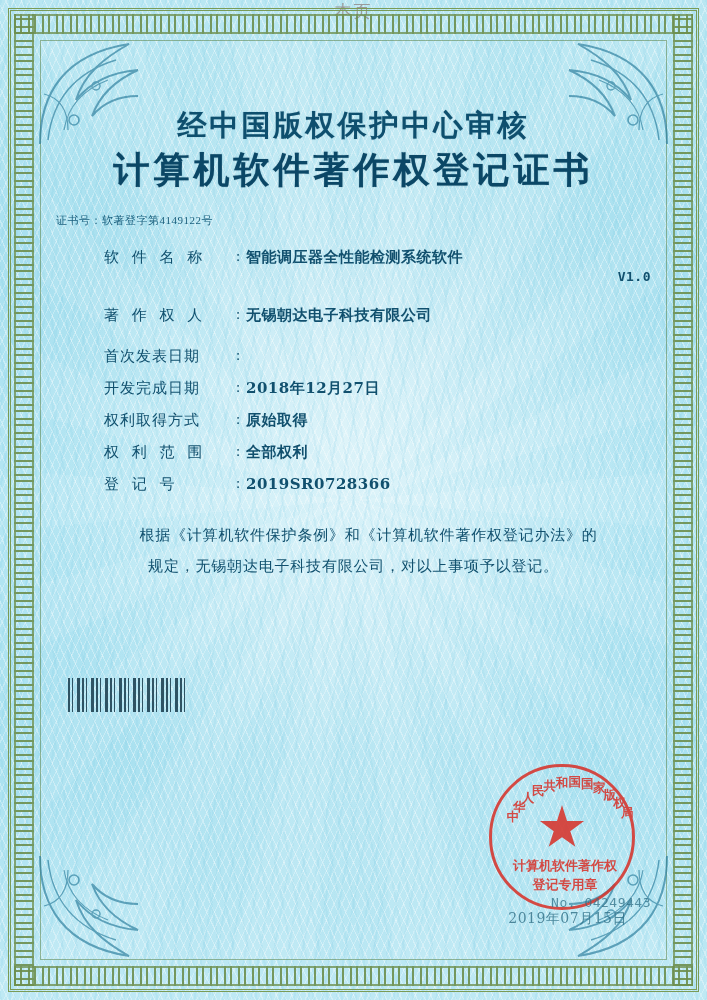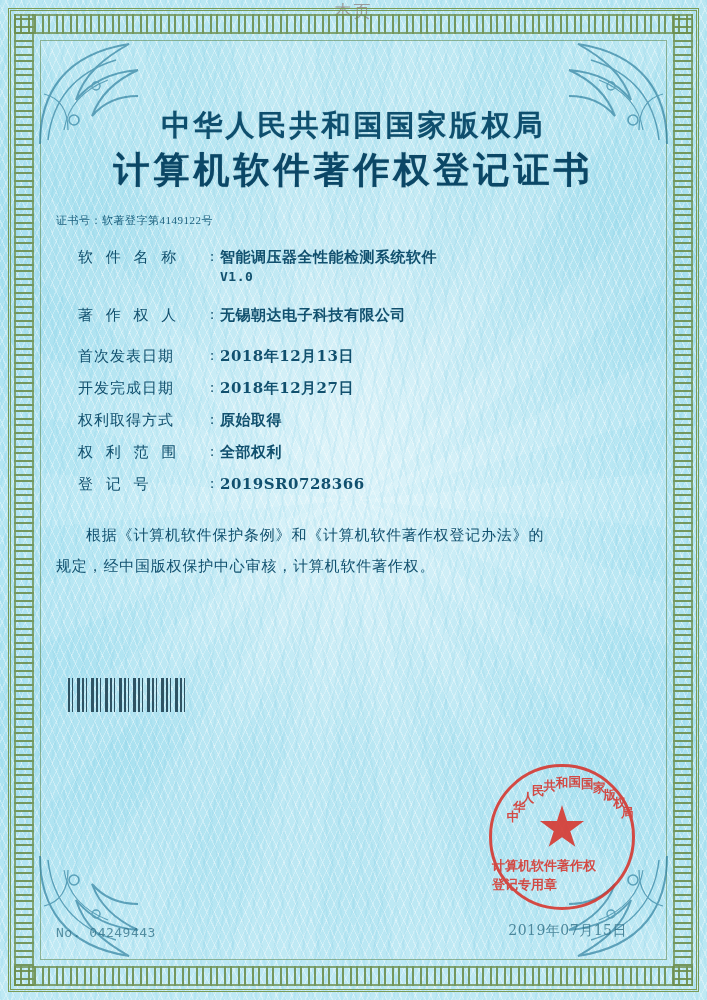--- a/index.html
+++ b/index.html
@@ -143,20 +143,21 @@
   .fields {
     margin-top: 20px;
     padding-left: 22px;
   }
   .field-row {
     display: flex;
     align-items: flex-start;
     margin-bottom: 13px;
     font-size: 15px;
     color: #11506e;
+    margin-left: 26px;
   }
   .field-label {
     width: 132px;
     flex: 0 0 132px;
     letter-spacing: 4px;
     font-family: "DejaVu Serif", "Liberation Serif", serif;
   }
   .field-label.tight { letter-spacing: 1px; }
   .field-colon {
     flex: 0 0 10px;
@@ -166,31 +167,33 @@
     flex: 1;
     letter-spacing: 0.5px;
     font-family: "DejaVu Serif", "Liberation Serif", serif;
     font-weight: bold;
   }
   .field-value .line2 {
     display: block;
     margin-top: 2px;
     font-family: "DejaVu Sans Mono", monospace;
     font-size: 13px;
+    text-align: right;
   }
 
   .spacer-sm { height: 9px; }
 
   .statement {
     margin-top: 26px;
     font-size: 15px;
     line-height: 2.05;
     color: #11506e;
     letter-spacing: 0.8px;
     font-family: "DejaVu Serif", "Liberation Serif", serif;
+    text-align: center;
   }
   .statement .indent { text-indent: 30px; display: block; }
 
   
   .barcode {
     position: absolute;
     left: 68px;
     top: 678px;
     width: 118px;
     height: 34px;
@@ -239,36 +242,38 @@
     height: 46px;
     margin-left: -23px;
     background: #d7342c;
     clip-path: polygon(50% 0%, 61% 35%, 98% 35%, 68% 57%, 79% 91%, 50% 70%, 21% 91%, 32% 57%, 2% 35%, 39% 35%);
   }
   .seal .seal-lines {
     position: absolute;
     left: 0;
     top: 90px;
     width: 146px;
+    text-align: center;
     font-size: 13px;
     font-weight: bold;
     line-height: 1.45;
     font-family: "DejaVu Serif", "Liberation Serif", serif;
   }
 
   .footer {
     position: absolute;
     left: 56px;
     right: 56px;
-    bottom: 60px;
+    bottom: 72px;
     display: flex;
     justify-content: space-between;
     align-items: flex-end;
     font-size: 14px;
     color: #2f6f86;
+    flex-direction: column;
   }
   .footer .serial { letter-spacing: 0.5px; font-family: "DejaVu Sans Mono", monospace; font-size: 13px; opacity: 0.75; }
   .footer .issue-date { letter-spacing: 0.5px; font-family: "DejaVu Serif", "Liberation Serif", serif; opacity: 0.8; padding-right: 24px; }
 
   .top-stub {
     position: absolute;
     left: 50%;
     top: 0;
     transform: translateX(-50%);
     font-size: 17px;
@@ -337,21 +342,21 @@
         <path d="M30 96 C34 72 48 56 74 46" stroke-width="1.2"></path>
         <circle cx="40" cy="86" r="5" stroke-width="1.6"></circle>
         <circle cx="62" cy="52" r="4" stroke-width="1.4"></circle>
         <path d="M10 60 C26 64 34 76 34 96" stroke-width="1.2"></path>
       </g>
     </svg>
   </div>
 
   <div class="content">
 
-    <div class="title-main">中华人民共和国国家版权局</div>
+    <div class="title-main">经中国版权保护中心审核</div>
     <div class="title-sub">计算机软件著作权登记证书</div>
 
     <div class="cert-no">
       <span>证书号：</span><span>软著登字第4149122号</span>
     </div>
 
     <div class="fields">
 
       <div class="field-row">
         <div class="field-label">软 件 名 称</div>
@@ -368,21 +373,20 @@
         <div class="field-label">著 作 权 人</div>
         <div class="field-colon">:</div>
         <div class="field-value">无锡朝达电子科技有限公司</div>
       </div>
 
       <div class="spacer-sm"></div>
 
       <div class="field-row">
         <div class="field-label tight">首次发表日期</div>
         <div class="field-colon">:</div>
-        <div class="field-value">2018年12月13日</div>
       </div>
 
       <div class="field-row">
         <div class="field-label tight">开发完成日期</div>
         <div class="field-colon">:</div>
         <div class="field-value">2018年12月27日</div>
       </div>
 
       <div class="field-row">
         <div class="field-label tight">权利取得方式</div>
@@ -399,21 +403,21 @@
       <div class="field-row">
         <div class="field-label">登 记 号</div>
         <div class="field-colon">:</div>
         <div class="field-value">2019SR0728366</div>
       </div>
 
     </div>
 
     <div class="statement">
       <span class="indent">根据《计算机软件保护条例》和《计算机软件著作权登记办法》的</span>
-      <span>规定，经中国版权保护中心审核，计算机软件著作权。</span>
+      <span>规定，无锡朝达电子科技有限公司，对以上事项予以登记。</span>
     </div>
 
   </div>
 
   <div class="barcode"></div>
 
   <div class="seal">
     <div class="arc-text">
       <span style="transform: rotate(-62deg) translate(0,-66px) rotate(62deg);">中</span>
       <span style="transform: rotate(-52deg) translate(0,-66px) rotate(52deg);">华</span>

